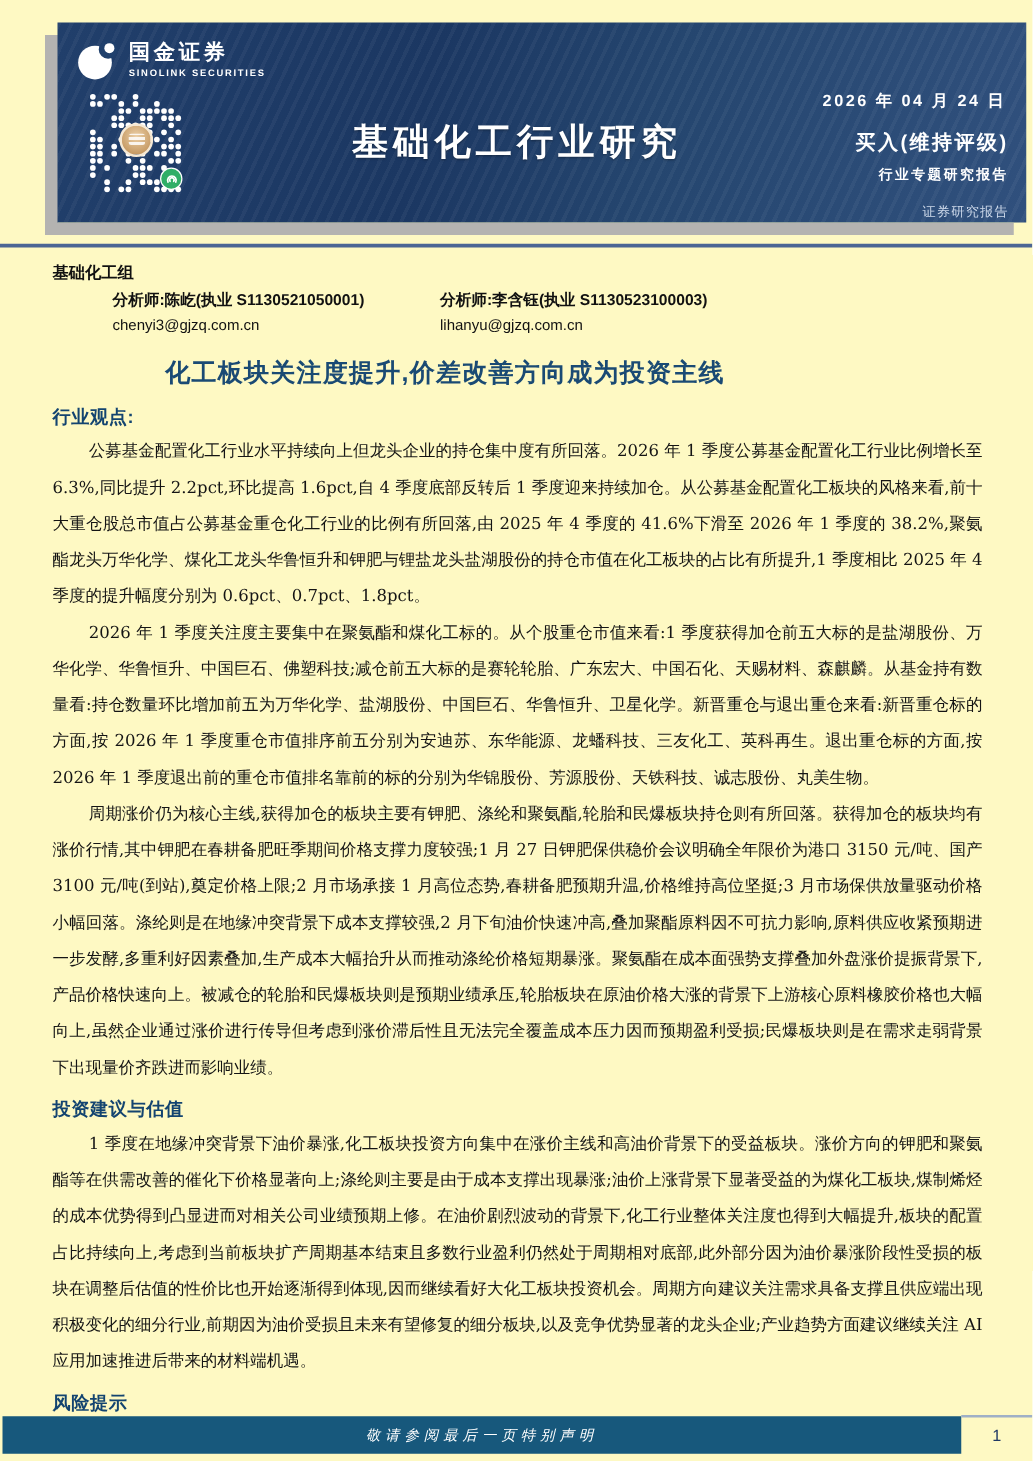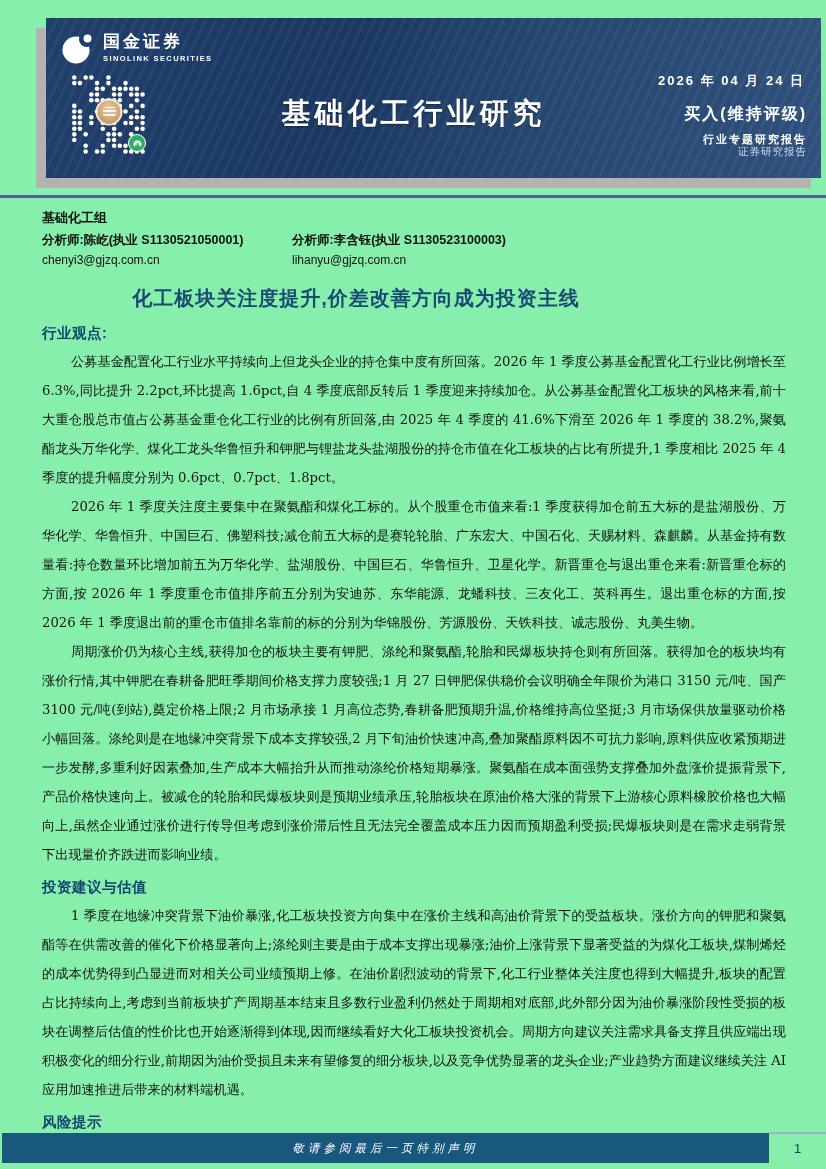--- a/index.html
+++ b/index.html
@@ -1,16 +1,16 @@
 <!DOCTYPE html>
 <html><head>
 <meta charset="utf-8">
 <style>
   html,body{margin:0;padding:0;background:#ffffff;}
-  .page{position:relative;width:826px;height:1169px;background:#86efac;overflow:hidden;
+  .page{position:relative;width:826px;height:1169px;background:#fef9c3;overflow:hidden;
         font-family:"Liberation Sans","DejaVu Sans",sans-serif;color:#111;}
 
   
   .header{position:absolute;left:46px;top:18px;width:775px;height:160px;color:#fff;
           background:linear-gradient(103deg,#213f6b 0%,#1b3762 38%,#25466f 62%,#30507d 100%);
           box-shadow:-10px 10px 0 #b4b3b1;}
   .header::after{content:"";position:absolute;inset:0;pointer-events:none;
           background:repeating-linear-gradient(115deg,rgba(255,255,255,.045) 0 3px,transparent 3px 9px);}
   .brand{position:absolute;left:14px;top:12px;display:flex;align-items:center;gap:7px;z-index:2;}
   .brand svg{width:36px;height:36px;display:block;}
@@ -25,28 +25,28 @@
             background:repeating-linear-gradient(0deg,rgba(255,255,255,.85) 0 2px,transparent 2px 4px);border-radius:2px;}
   .qr-green{position:absolute;right:0px;bottom:4px;width:18px;height:18px;border-radius:50%;
             background:#2fae67;border:1.5px solid #fff;box-sizing:border-box;
             display:flex;align-items:center;justify-content:center;}
   .qr-green svg{width:11px;height:11px;display:block;}
   .header-title{position:absolute;left:120px;right:160px;top:76px;text-align:center;z-index:2;
             font-size:29px;font-weight:bold;letter-spacing:4px;text-shadow:0 1px 2px rgba(0,0,0,.35);}
   .h-date{position:absolute;right:16px;top:30px;font-size:13px;font-weight:bold;letter-spacing:2px;z-index:2;margin-top:24px;}
   .h-rating{position:absolute;right:14px;top:86px;font-size:16px;font-weight:bold;letter-spacing:2px;z-index:2;}
   .h-type{position:absolute;right:14px;top:114px;font-size:11px;font-weight:bold;letter-spacing:2px;z-index:2;}
-  .h-tag{position:absolute;right:14px;top:127px;font-size:10.5px;color:#cdd9ea;letter-spacing:1px;z-index:2;}
+  .h-tag{position:absolute;right:14px;top:145px;font-size:10.5px;color:#cdd9ea;letter-spacing:1px;z-index:2;}
 
   .top-rule{position:absolute;top:195px;left:0;width:826px;height:3px;background:#4c6694;}
 
   
   .analysts{position:absolute;top:209px;left:42px;width:744px;}
   .a-group{font-size:13px;font-weight:bold;}
-  .a-grid{display:grid;grid-template-columns:250px auto;margin-top:5px;column-gap:0px;}
+  .a-grid{display:grid;grid-template-columns:250px auto;margin-top:5px;column-gap:12px;margin-left:48px;}
   .a-label{font-size:12.5px;font-weight:bold;}
   .a-email{font-size:12px;margin-top:4px;color:#111;}
 
   
   .doc-title{position:absolute;top:285px;left:0;width:712px;text-align:center;
              font-size:20px;font-weight:bold;color:#1a4a74;letter-spacing:1px;}
   .content{position:absolute;top:324px;left:42px;width:744px;}
   .sec{font-size:14.5px;font-weight:bold;color:#134470;margin:9px 0 4px;letter-spacing:.5px;}
   .sec.first{margin-top:0;}
   .body-p{font-family:"DejaVu Serif","Liberation Serif",serif;font-size:13.2px;line-height:29px;

